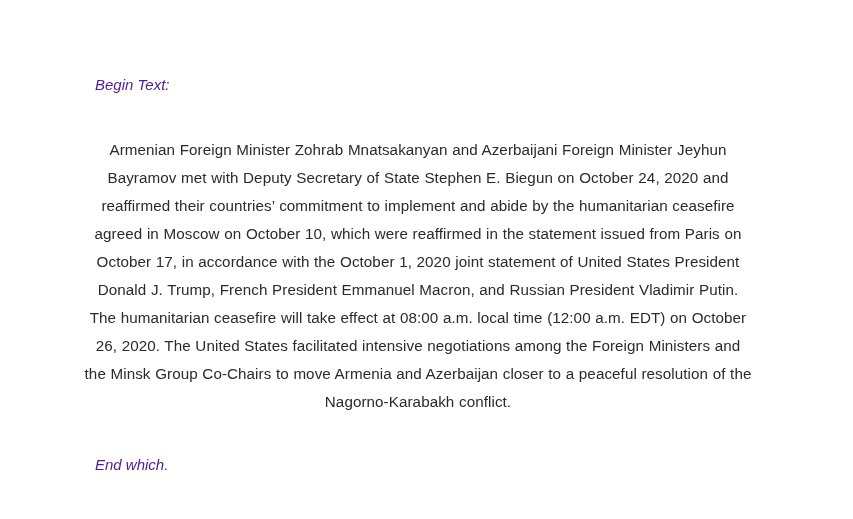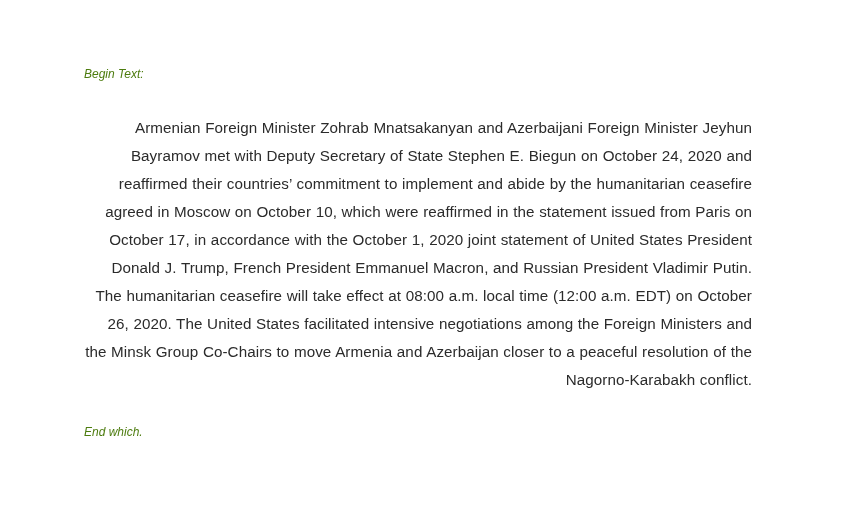--- a/index.html
+++ b/index.html
@@ -16,37 +16,37 @@
   }
   .page {
     position: relative;
     width: 853px;
     height: 519px;
     box-sizing: border-box;
     padding: 62px 100px 0 84px;
   }
   .doc-line-italic {
     font-style: italic;
-    font-size: 12px;
+    font-size: 15px;
     line-height: 24px;
-    color: #4d7c0f;
-    margin: 0;
+    color: #4c1d95;
+    margin: 11px;
   }
   .spacer-sm {
     height: 28px;
   }
   .spacer-md {
     height: 26px;
   }
   .doc-body {
     font-size: 15.2px;
     line-height: 28px;
     color: #2b2b2b;
     margin: 0;
-    text-align: right;
+    text-align: center;
     max-width: 668px;
     letter-spacing: 0.005em;
     word-spacing: 0.02em;
   }
 </style>
 </head>
 <body>
 
 <div class="page">
 

